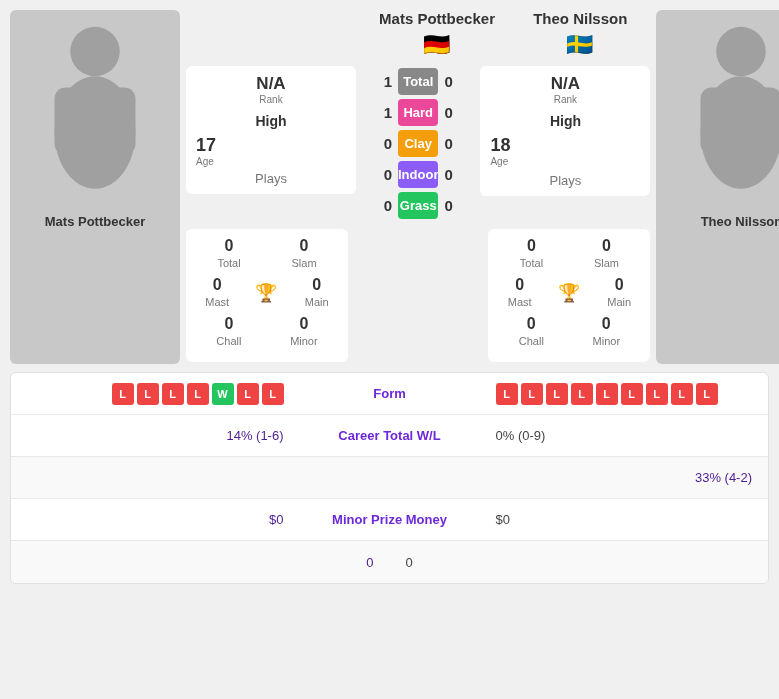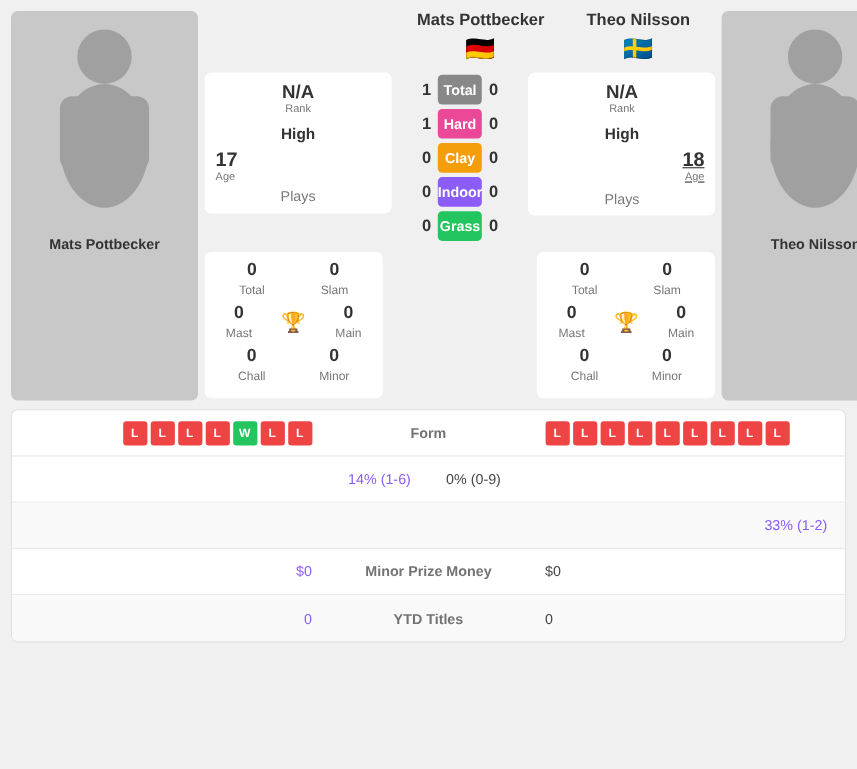--- a/index.html
+++ b/index.html
@@ -140,28 +140,28 @@
       border-bottom: 1px solid #e8e8e8;
       min-height: 42px;
     }
     .table-row:last-child {
       border-bottom: none;
     }
     .table-cell-left {
       flex: 1;
       text-align: right;
       padding: 8px 16px 8px 8px;
-      color: #8b5cf6;
+      color: #4c1d95;
     }
     .table-cell-center {
       width: 180px;
       text-align: center;
       font-weight: bold;
       font-size: 13px;
-      color: #737373;
+      color: #6d28d9;
       padding: 8px 4px;
       flex-shrink: 0;
     }
     .table-cell-right {
       flex: 1;
       text-align: left;
       padding: 8px 8px 8px 16px;
       color: #444;
     }
 
@@ -292,21 +292,21 @@
       </div>
 
       <div class="player-stats-box">
         <div style="text-align:center; margin-bottom:8px;">
           <div class="middle-stat-value">N/A</div>
           <div class="middle-stat-label">Rank</div>
         </div>
         <div style="text-align:center; margin-bottom:6px;">
           <div style="font-size:14px; font-weight:bold;">High</div>
         </div>
-        <div style="text-align:right; margin-bottom:6px;text-decoration:underline;">
+        <div style="text-align:left; margin-bottom:6px;">
           <div style="font-size:18px; font-weight:bold;">18</div>
           <div class="middle-stat-label">Age</div>
         </div>
         <div style="text-align:center;">
           <div class="plays-label">Plays</div>
         </div>
       </div>
 
     </div>
 
@@ -425,30 +425,30 @@
         <div class="badge badge-l">L</div>
         <div class="badge badge-l">L</div>
         <div class="badge badge-l">L</div>
         <div class="badge badge-l">L</div>
       </div>
   </div>
 
   <div id="stats-rows">
       <div class="table-row">
       <div class="table-cell-left">14% (1-6)</div>
+      <div class="table-cell-center">Career Total W/L</div>
       <div class="table-cell-right">0% (0-9)</div>
     </div>
       <div class="table-row shaded">
-      <div class="table-cell-left">33% (1-2)</div>
+      <div class="table-cell-left">33% (4-2)</div>
     </div>
       <div class="table-row">
       <div class="table-cell-left">$0</div>
       <div class="table-cell-center">Minor Prize Money</div>
       <div class="table-cell-right">$0</div>
     </div>
       <div class="table-row shaded">
       <div class="table-cell-left">0</div>
-      <div class="table-cell-center">YTD Titles</div>
       <div class="table-cell-right">0</div>
     </div>
     </div>
 
 </div>
 
 </body></html>

